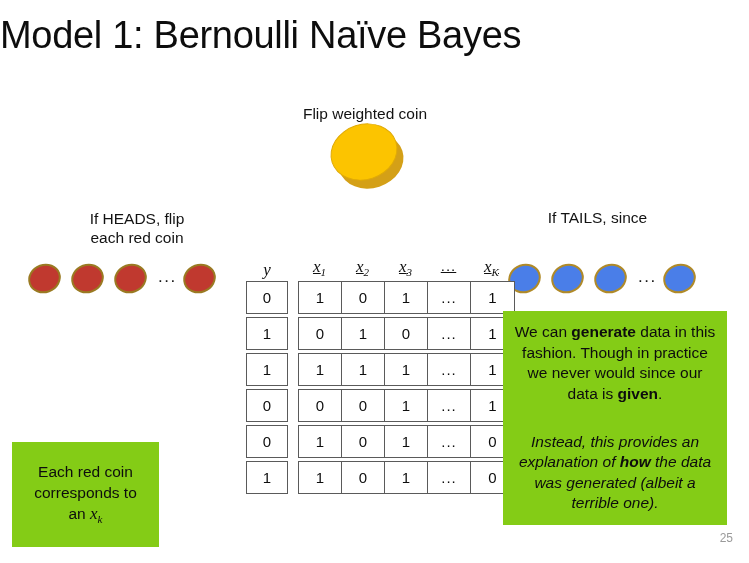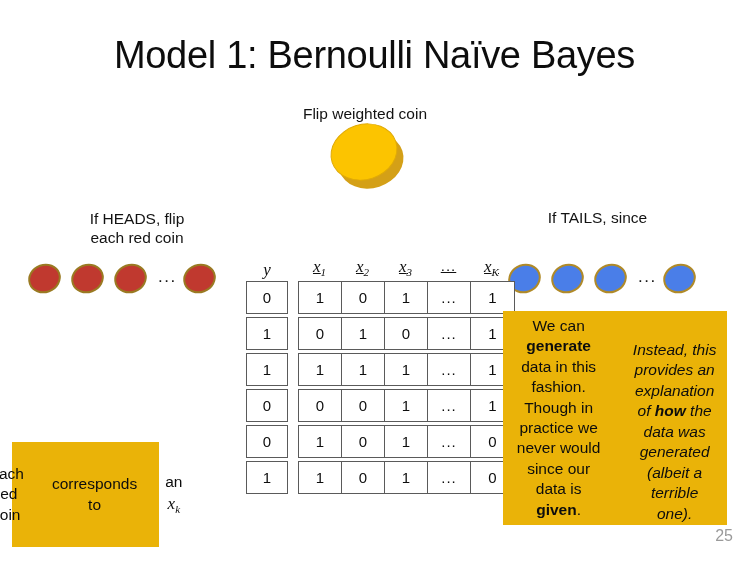--- a/index.html
+++ b/index.html
@@ -18,24 +18,23 @@
   .slide {
     position: absolute;
     inset: 0;
     width: 749px;
     height: 563px;
   }
 
   
   .title {
     position: absolute;
-    top: 34px;
+    top: 14px;
     left: 0;
     width: 749px;
-    text-align: center;
     font-size: 38px;
     font-weight: 400;
     letter-spacing: -0.3px;
     color: #0d0d0d;
     white-space: nowrap;
   }
 
   
   .caption {
     position: absolute;
@@ -181,31 +180,30 @@
     justify-content: center;
     font-size: 15px;
     color: #0d0d0d;
   }
   .x-cell:last-child { border-right: none; }
   .x-cell.dots { letter-spacing: 1px; }
 
   
   .teal-box {
     position: absolute;
-    background: #eab308;
+    background: #84cc16;
     box-sizing: border-box;
     display: flex;
-    flex-direction: row;
+    flex-direction: column;
     align-items: center;
     justify-content: center;
     text-align: center;
     color: #0d0d0d;
     font-size: 15.5px;
     line-height: 1.32;
-    gap: 28px;
   }
   #left-note {
     left: 12px;
     top: 442px;
     width: 147px;
     height: 105px;
     padding: 6px 8px;
   }
   #right-note {
     left: 503px;
@@ -221,21 +219,21 @@
     font-style: italic;
     font-size: 17px;
   }
   .mathvar sub { font-size: 11px; font-style: italic; }
 
   
   .page-num {
     position: absolute;
     right: 16px;
     bottom: 18px;
-    font-size: 16px;
+    font-size: 12px;
     color: #9a9a9a;
   }
 </style>
 </head>
 <body>
 
 <div class="slide">
 
   <div class="title">Model 1: Bernoulli Naïve Bayes</div>
 

